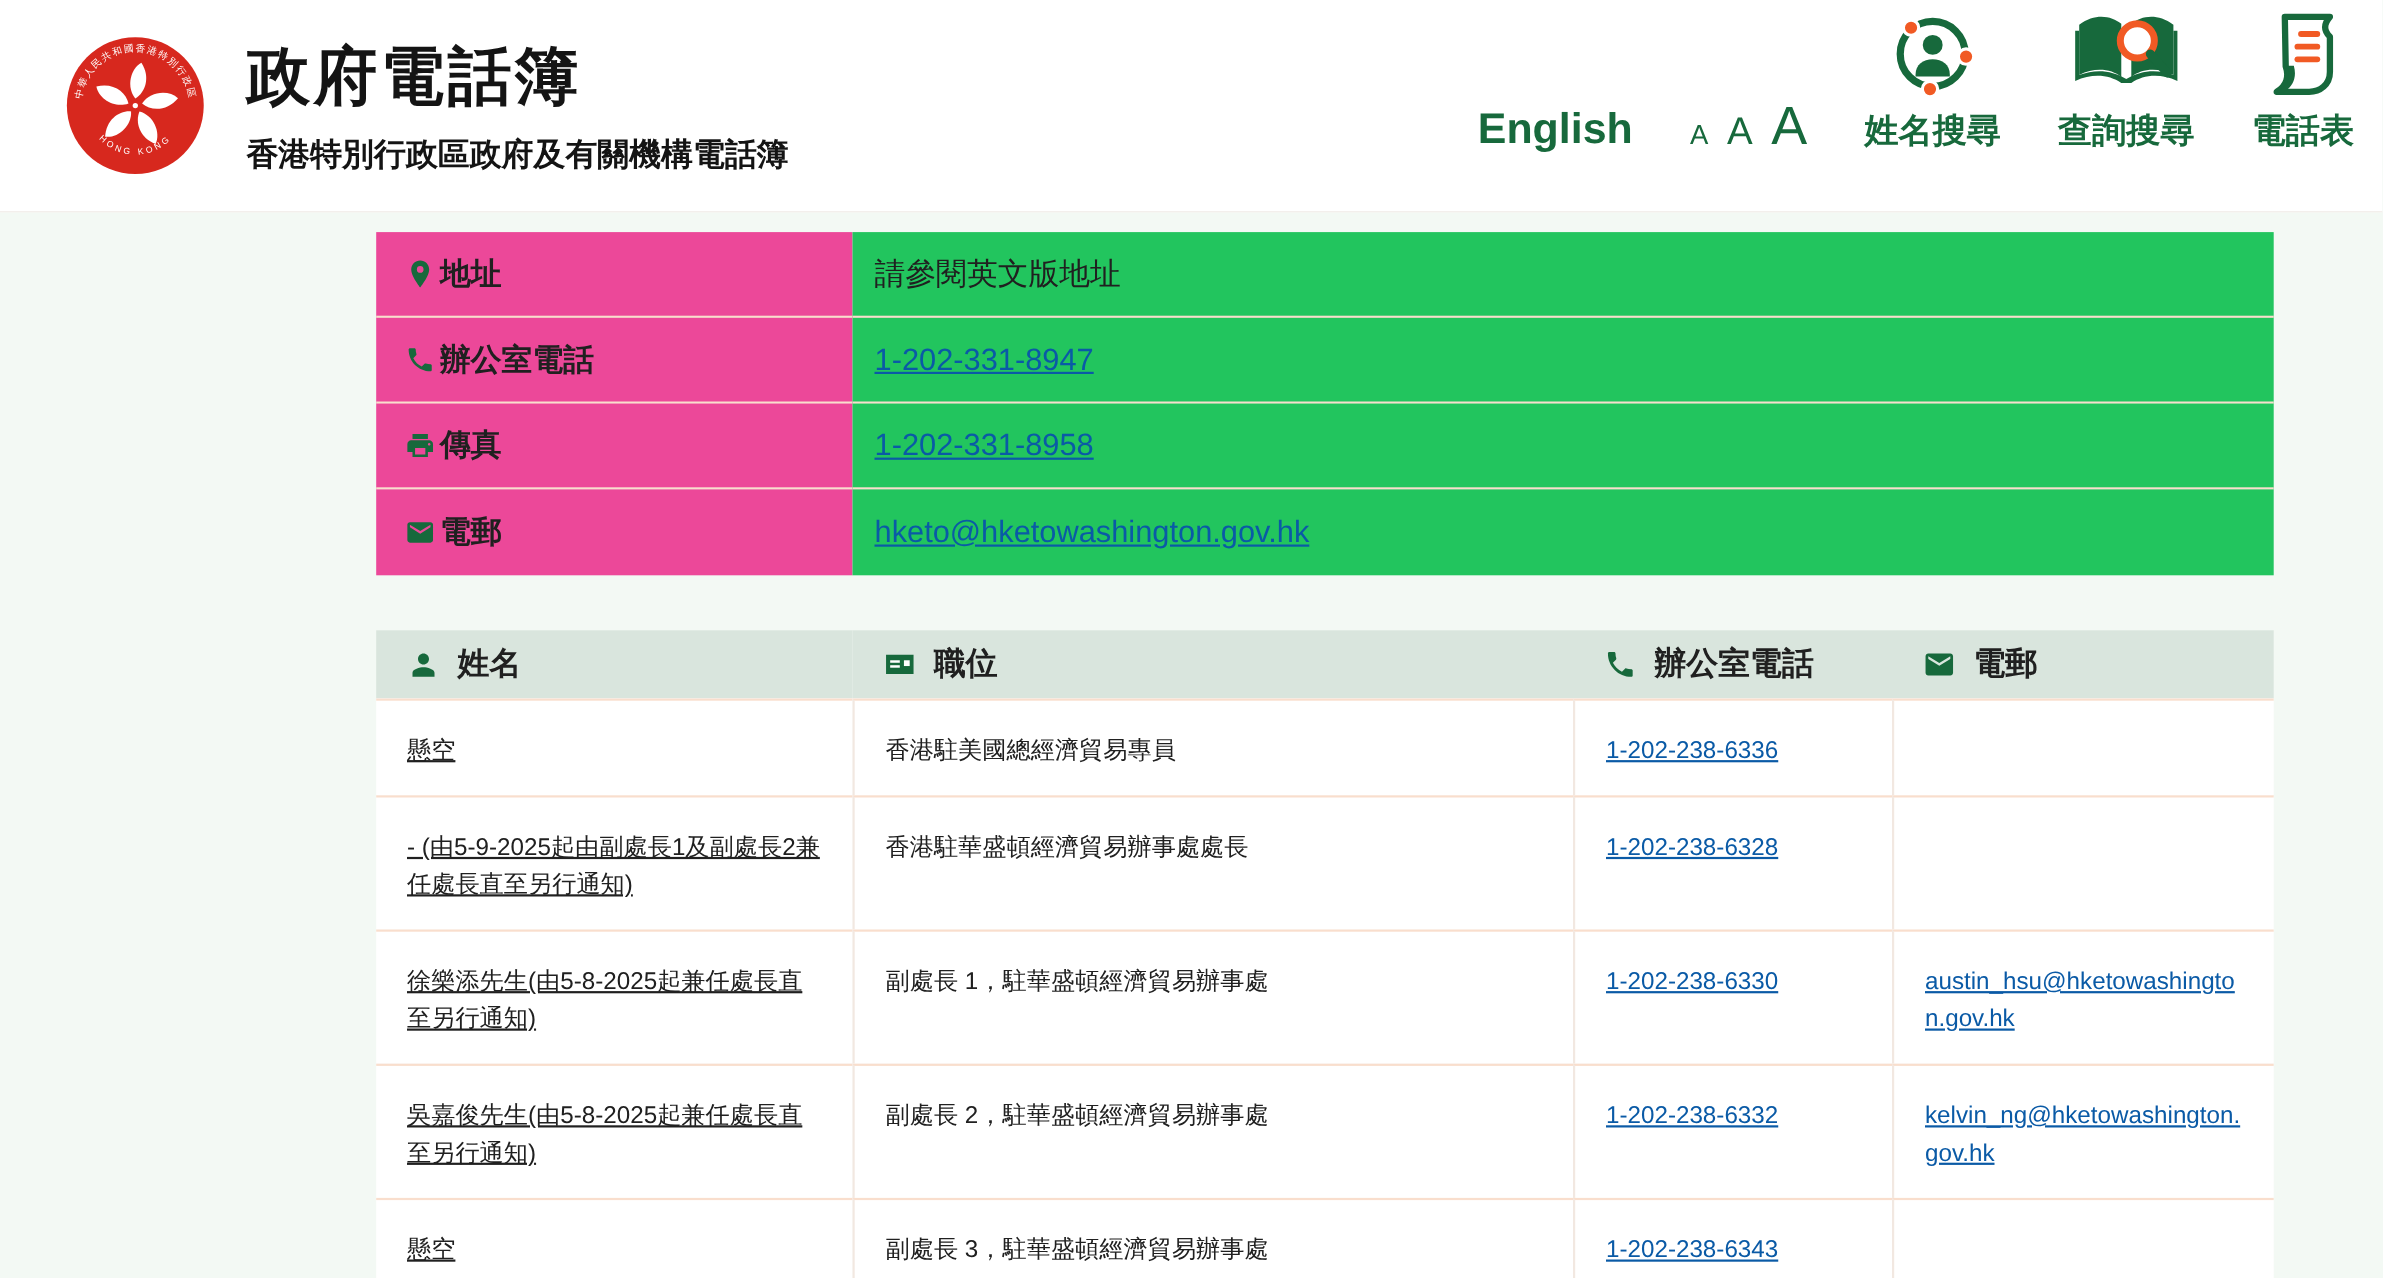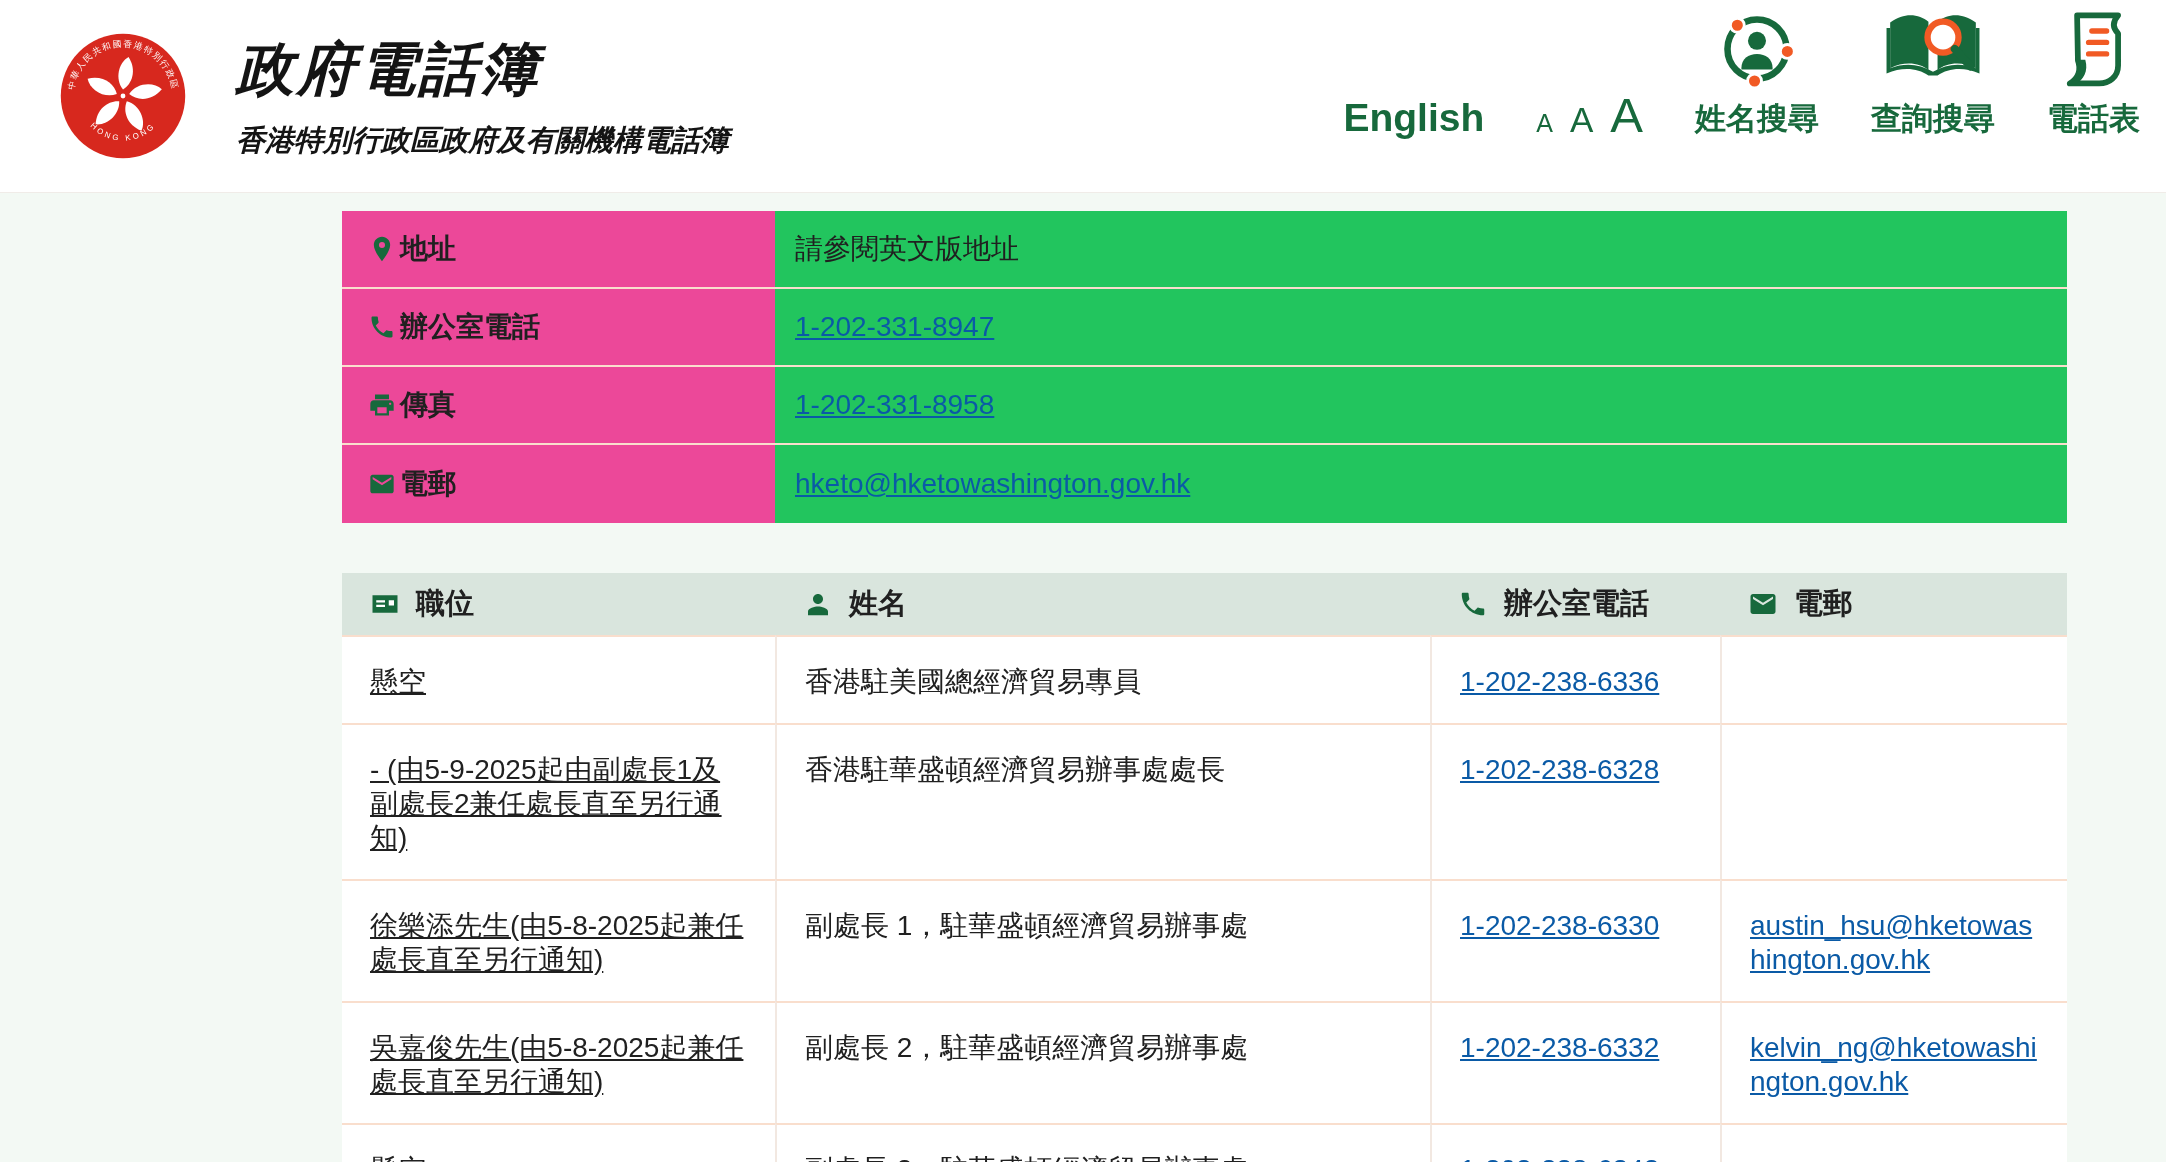--- a/index.html
+++ b/index.html
@@ -8,21 +8,21 @@
   body {
     font-family:"Liberation Sans","DejaVu Sans",sans-serif;
     color:#202020; background:#f3f9f4;
   }
   
   .header{
     height:193px; background:#fff; display:flex; align-items:center;
     padding:0 26px 0 58px; border-bottom:1px solid #f0ece8;
   }
   .logo svg{ width:130px; height:130px; display:block; }
-  .titles{ margin-left:48px;font-style:italic; }
+  .titles{ margin-left:36px; }
   .title{ font-size:58px; font-weight:bold; color:#141414; letter-spacing:3px; }
   .subtitle{ font-size:29px; font-weight:bold; color:#141414; margin-top:12px; }
   .header-right{
     margin-left:auto; display:flex; align-items:flex-end; gap:52px; padding-bottom:44px;
   }
   .lang-link{ font-size:39px; font-weight:bold; color:#17693c; text-decoration:none; }
   .font-sizes{ display:flex; align-items:baseline; gap:17px; }
   .font-sizes a{ color:#17693c; text-decoration:none; line-height:1; }
   .fs-small{ font-size:25px; } .fs-mid{ font-size:35px; } .fs-large{ font-size:49px; }
   .nav-item{ display:flex; flex-direction:column; gap:8px;
@@ -43,21 +43,21 @@
   .cicon{ width:28px; height:28px; fill:#17693c; flex:0 0 auto; }
   
   .stable{ margin-top:50px; display:grid;
            grid-template-columns:433px 655px 290px 347px; }
   .stable .hcell{
     background:#d9e5dd; height:62px; display:flex; align-items:center;
     font-size:29px; font-weight:bold; gap:16px; padding-left:28px;
   }
   .stable .bcell{
     background:#fff; border-top:2px solid #f9decd;
-    padding:28px 28px 24px 28px; font-size:28px; line-height:34px;
+    padding:28px 28px 24px 28px; font-size:22px; line-height:34px;
     vertical-align:top;
   }
   .stable .bcell.vline{ border-left:2px solid #f2e8e1; }
   .hicon{ width:30px; height:30px; fill:#17693c; flex:0 0 auto; }
   a.dark-link{ color:#202020; text-decoration:underline; }
   a.blue-link{ color:#0a5aa6; text-decoration:underline; }
   .email-cell{ word-break:break-all; }
   .hidden-defs{ position:absolute; width:0; height:0; overflow:hidden; }
 </style>
 </head>
@@ -216,29 +216,29 @@
     </div>
     <div class="cell val">
       <a class="blue-link" href="#">hketo@hketowashington.gov.hk</a>
     </div>
   </div>
 
   <div class="card stable">
 
     <div class="hcell">
       <svg class="hicon">
-          <use href="#i-badge"></use>
-        </svg>
-      <span>職位</span>
+          <use href="#i-person"></use>
+        </svg>
+      <span>姓名</span>
     </div>
     <div class="hcell">
       <svg class="hicon">
-          <use href="#i-person"></use>
-        </svg>
-      <span>姓名</span>
+          <use href="#i-badge"></use>
+        </svg>
+      <span>職位</span>
     </div>
     <div class="hcell">
       <svg class="hicon">
           <use href="#i-phone"></use>
         </svg>
       <span>辦公室電話</span>
     </div>
     <div class="hcell">
       <svg class="hicon">
           <use href="#i-mail"></use>

